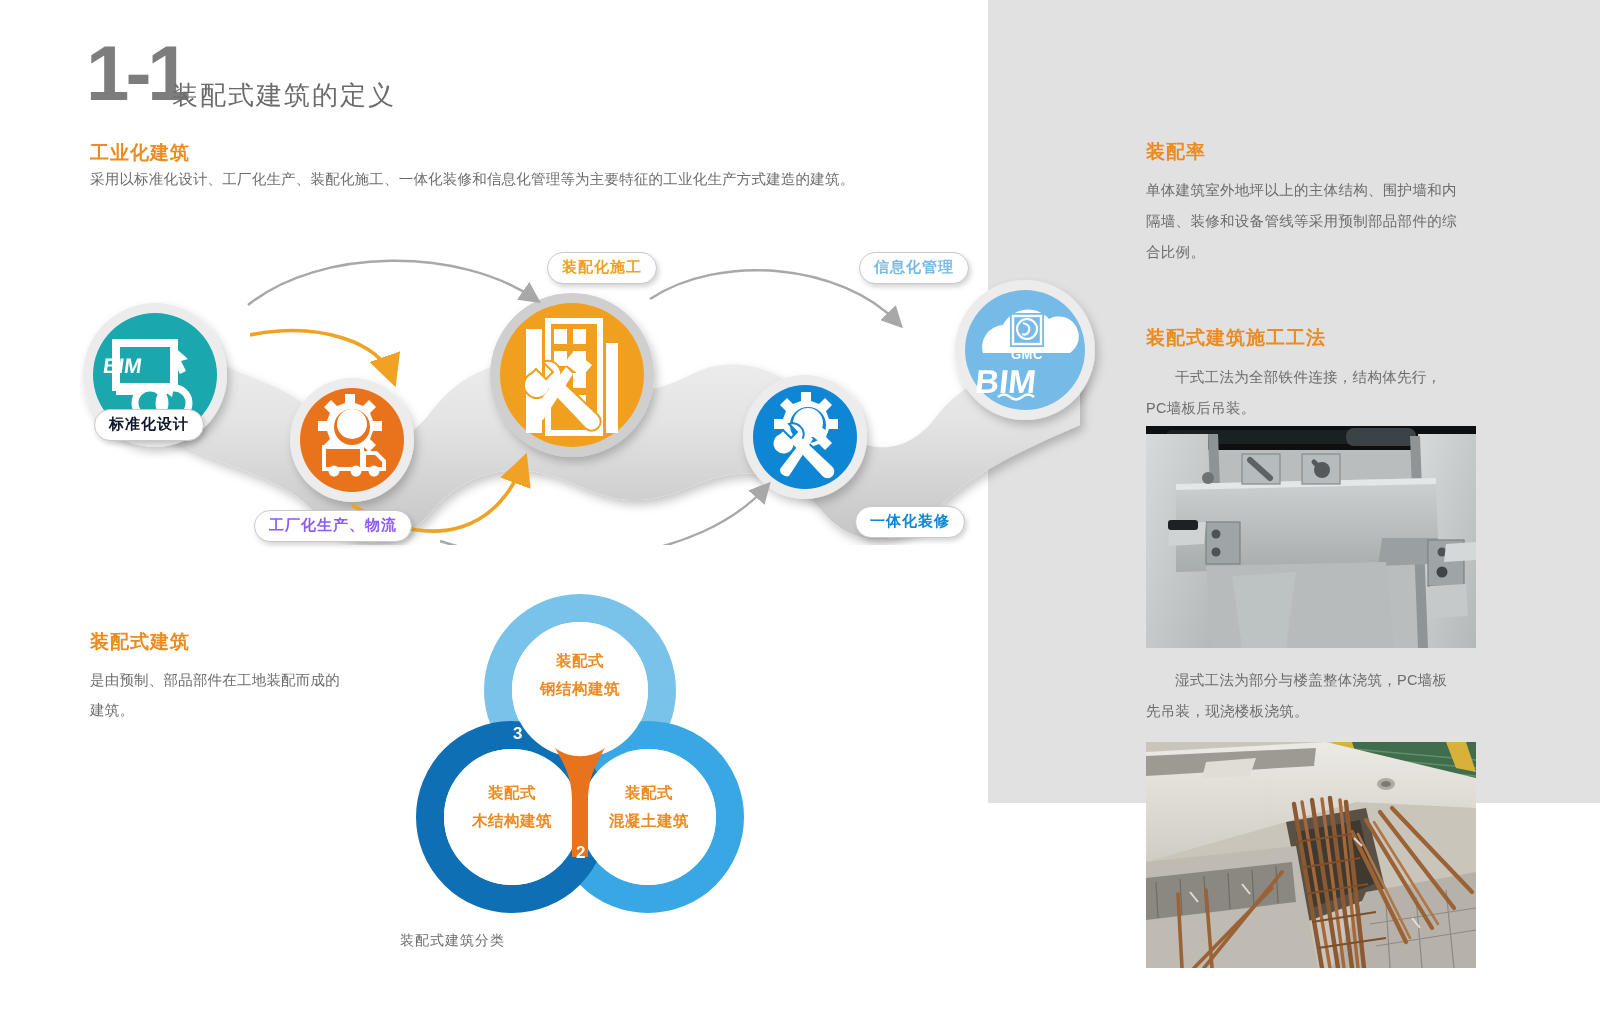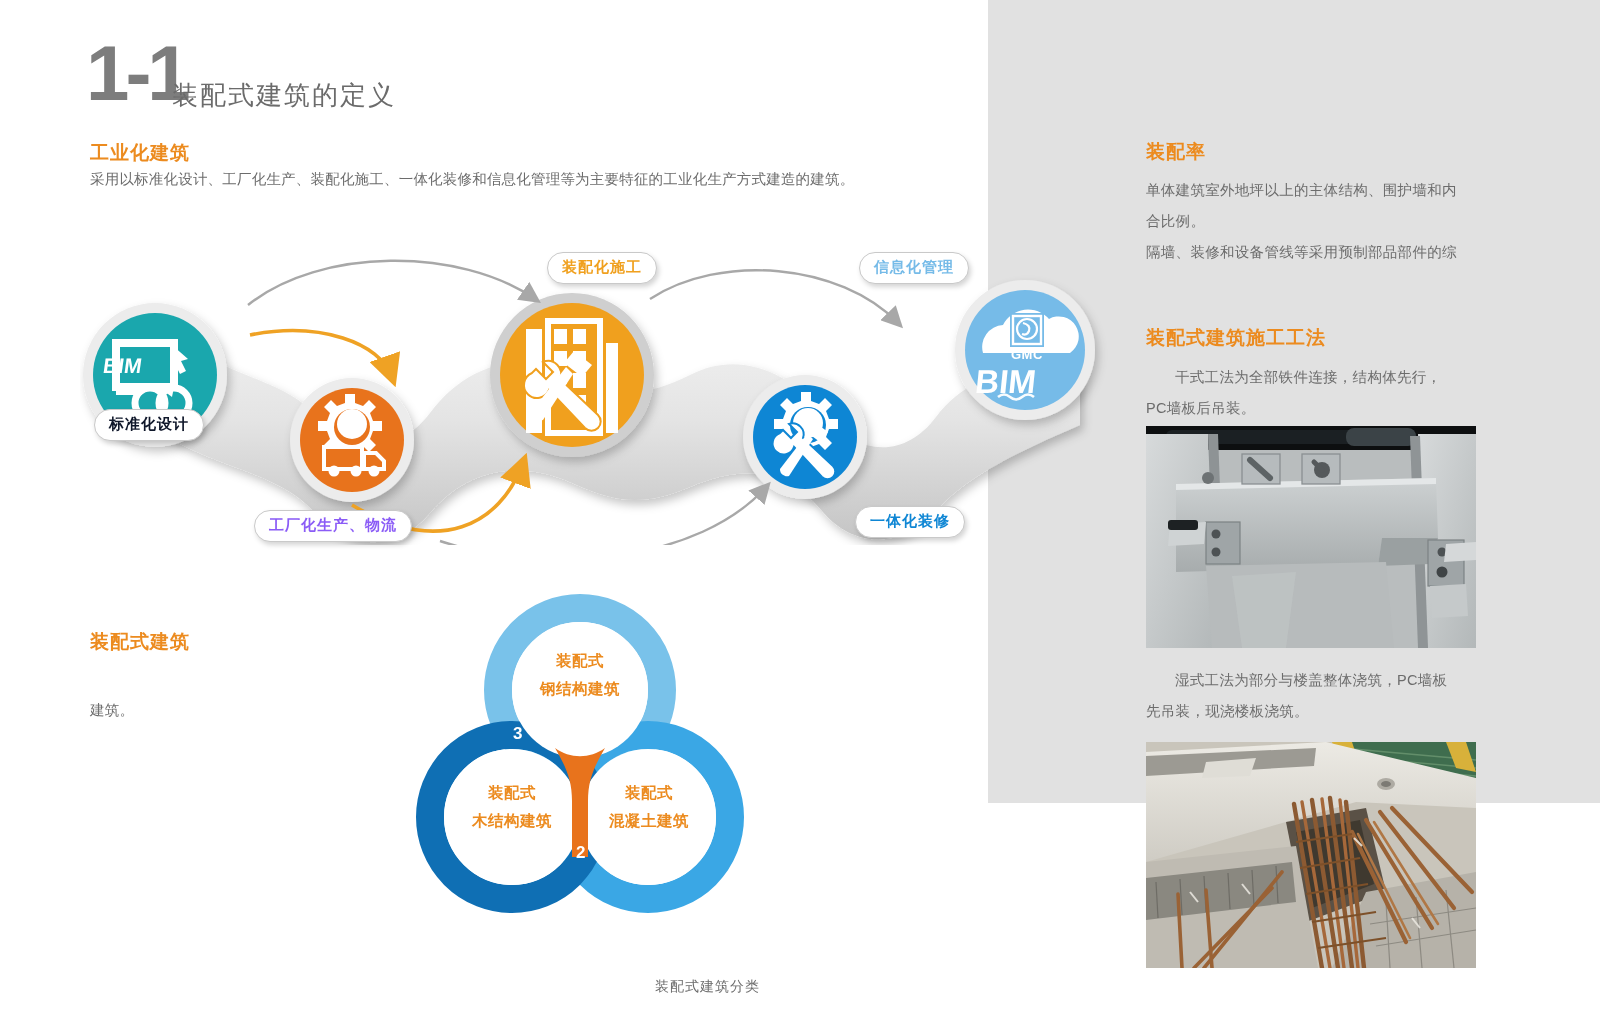--- a/index.html
+++ b/index.html
@@ -52,22 +52,22 @@
     border-radius:16px;
     padding:5px 14px 6px 14px;
     font-size:15px; font-weight:bold; letter-spacing:1px;
     box-shadow:2px 3px 5px rgba(0,0,0,.17);
     white-space:nowrap;
   }
 
   
   .venn { position:absolute; left:400px; top:585px; width:360px; height:380px; }
   .venn-cap {
-    position:absolute; left:400px; top:978px; width:360px;
-    text-align:right; font-size:14px; color:#6c6c6c; letter-spacing:1px;
+    position:absolute; left:400px; top:932px; width:360px;
+    text-align:left; font-size:14px; color:#6c6c6c; letter-spacing:1px;
   }
   .venn-lbl {
     position:absolute; text-align:center; color:#ec8b1f;
     font-size:15.5px; font-weight:bold; line-height:28px; letter-spacing:.5px;
     white-space:nowrap;
   }
   .venn-num {
     position:absolute; color:#ffffff; font-size:17px; font-weight:bold;
   }
 
@@ -79,22 +79,22 @@
 
 <div class="page">
 
   <div class="right-panel">
     <div class="rp-inner">
 
       <div class="rp-h" style="position:absolute;top:139px;left:0;">装配率</div>
 
       <div style="position:absolute;top:175px;left:0;width:350px;">
         <div class="rp-p">单体建筑室外地坪以上的主体结构、围护墙和内</div>
+        <div class="rp-p">隔墙、装修和设备管线等采用预制部品部件的综</div>
         <div class="rp-p">合比例。</div>
-        <div class="rp-p">隔墙、装修和设备管线等采用预制部品部件的综</div>
       </div>
 
       <div class="rp-h" style="position:absolute;top:325px;left:0;">装配式建筑施工工法</div>
 
       <div style="position:absolute;top:362px;left:0;width:350px;">
         <div class="rp-p indent">干式工法为全部铁件连接，结构体先行，</div>
         <div class="rp-p">PC墙板后吊装。</div>
       </div>
 
       <div style="position:absolute;top:665px;left:0;width:350px;">
@@ -394,20 +394,21 @@
     <div class="pill" style="left:174px;top:285px;color:#8b5cf6;">工厂化生产、物流</div>
 
     <div class="pill" style="left:467px;top:27px;color:#f0a01e;">装配化施工</div>
 
     <div class="pill" style="left:775px;top:281px;color:#0e86d4;">一体化装修</div>
 
     <div class="pill" style="left:779px;top:27px;color:#76bbe8;">信息化管理</div>
   </div>
 
   <div class="sec-h" style="left:90px;top:629px;">装配式建筑</div>
+  <div class="sec-p" style="left:90px;top:665px;width:320px;">是由预制、部品部件在工地装配而成的</div>
   <div class="sec-p" style="left:90px;top:695px;width:320px;">建筑。</div>
 
   <div class="venn">
     <svg width="360" height="380" viewBox="0 0 360 380">
 
       <path d="M150,165
                C 162,190 170,200 170,222
                L 170,275 L 190,275 L 190,222
                C 190,200 198,190 210,165
                C 190,178 170,178 150,165 Z" fill="#e8731c"></path>

